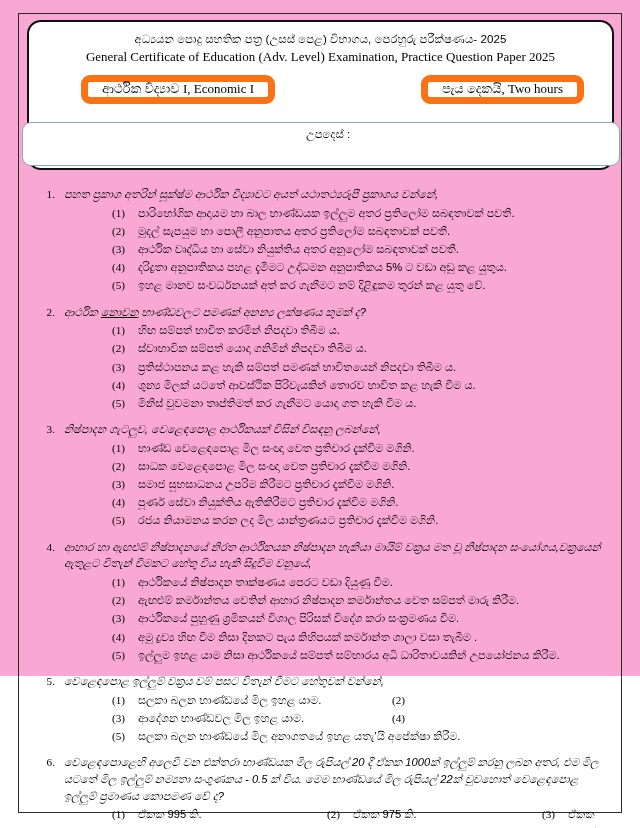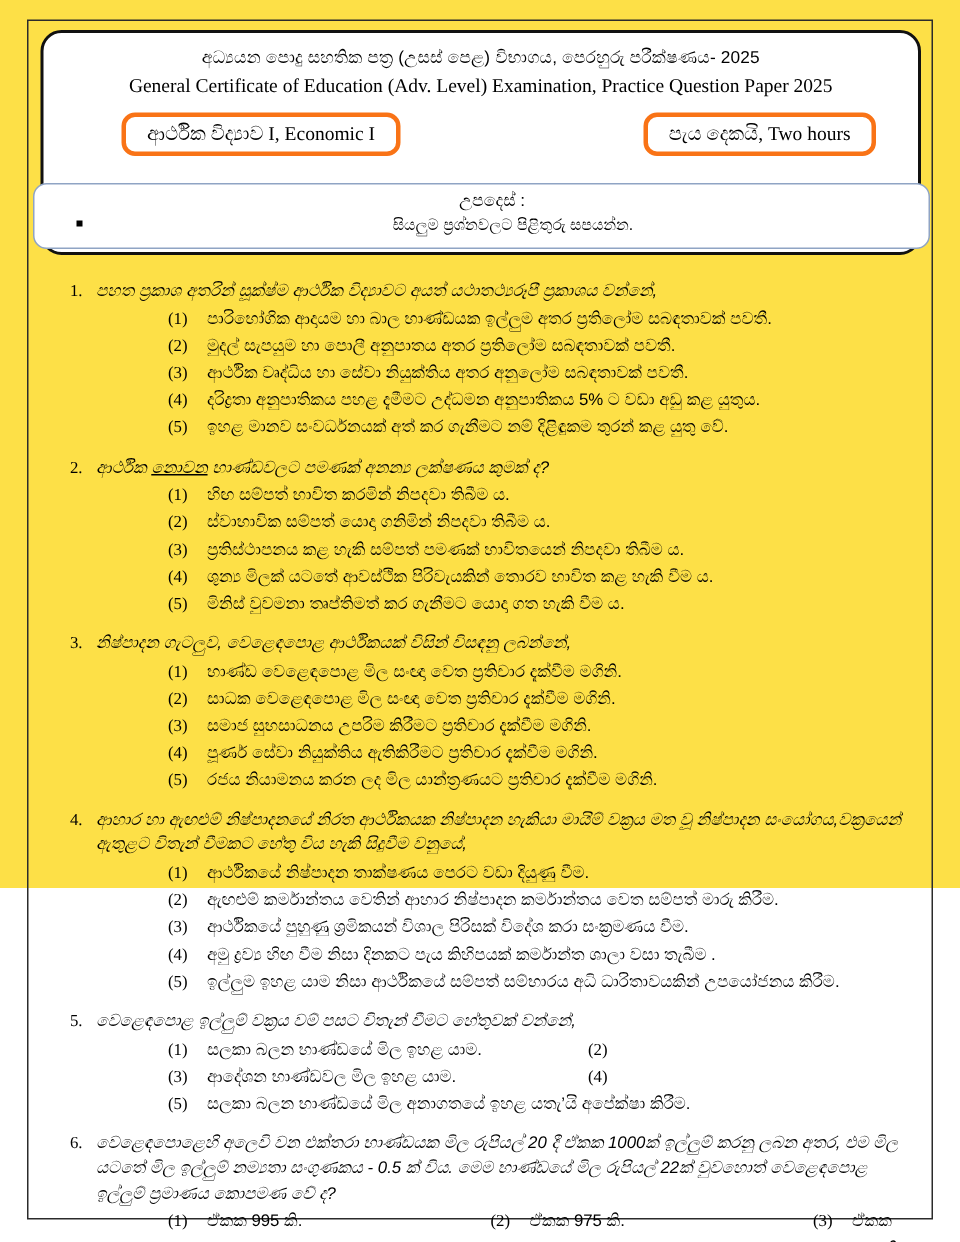--- a/index.html
+++ b/index.html
@@ -12,23 +12,23 @@
     height: 828px;
     font-family: "Liberation Serif", "DejaVu Serif", serif;
     color: #000000;
     overflow: hidden;
   }
 
   
   .page {
     position: relative;
     width: 640px;
-    height: 592px;
-    box-sizing: border-box;
-    background: #fde047;
+    height: 676px;
+    box-sizing: border-box;
+    background: #f9a8d4;
   }
   .page-border {
     position: absolute;
     left: 18px;
     top: 13px;
     width: 604px;
     height: 800px;
     border: 1px solid #2b2b2b;
     box-sizing: border-box;
     pointer-events: none;
@@ -62,21 +62,21 @@
   }
 
   
   .pill-row {
     position: relative;
     margin-top: 9px;
     height: 30px;
   }
   .pill {
     position: absolute;
-    border: 3px solid #f97316;
+    border: 7px solid #f97316;
     border-radius: 9px;
     box-sizing: border-box;
     height: 29px;
     display: flex;
     align-items: center;
     justify-content: center;
     background: #ffffff;
     font-size: 13px;
     padding: 0 14px;
     white-space: nowrap;
@@ -194,24 +194,20 @@
     <div class="hdr-line hdr-english">General Certificate of Education (Adv. Level) Examination,  Practice Question Paper 2025</div>
 
     <div class="pill-row">
       <div class="pill pill-subject">ආර්ථික විද්‍යාව I, Economic  I</div>
       <div class="pill pill-duration">පැය දෙකයි, Two hours</div>
     </div>
   </div>
 
   <div class="instr-box">
     <div class="instr-title sin">උපදෙස් :</div>
-    <div class="instr-item sin">
-      <span class="instr-bullet"></span>
-      <span>සියලුම ප්‍රශ්නවලට පිළිතුරු සපයන්න.</span>
-    </div>
   </div>
 
   <div class="content" id="questions-root">
       <div class="q">
         <div class="q-head">
           <div class="q-num">1.</div>
           <div class="q-stem sin"><span>පහත ප්‍රකාශ අතරින් සූක්ෂ්ම ආර්ථික විද්‍යාවට අයත් යථාතථ්‍යරූපී ප්‍රකාශය වන්නේ,</span></div>
         </div>
         <div class="opts">
           <div class="opt">

